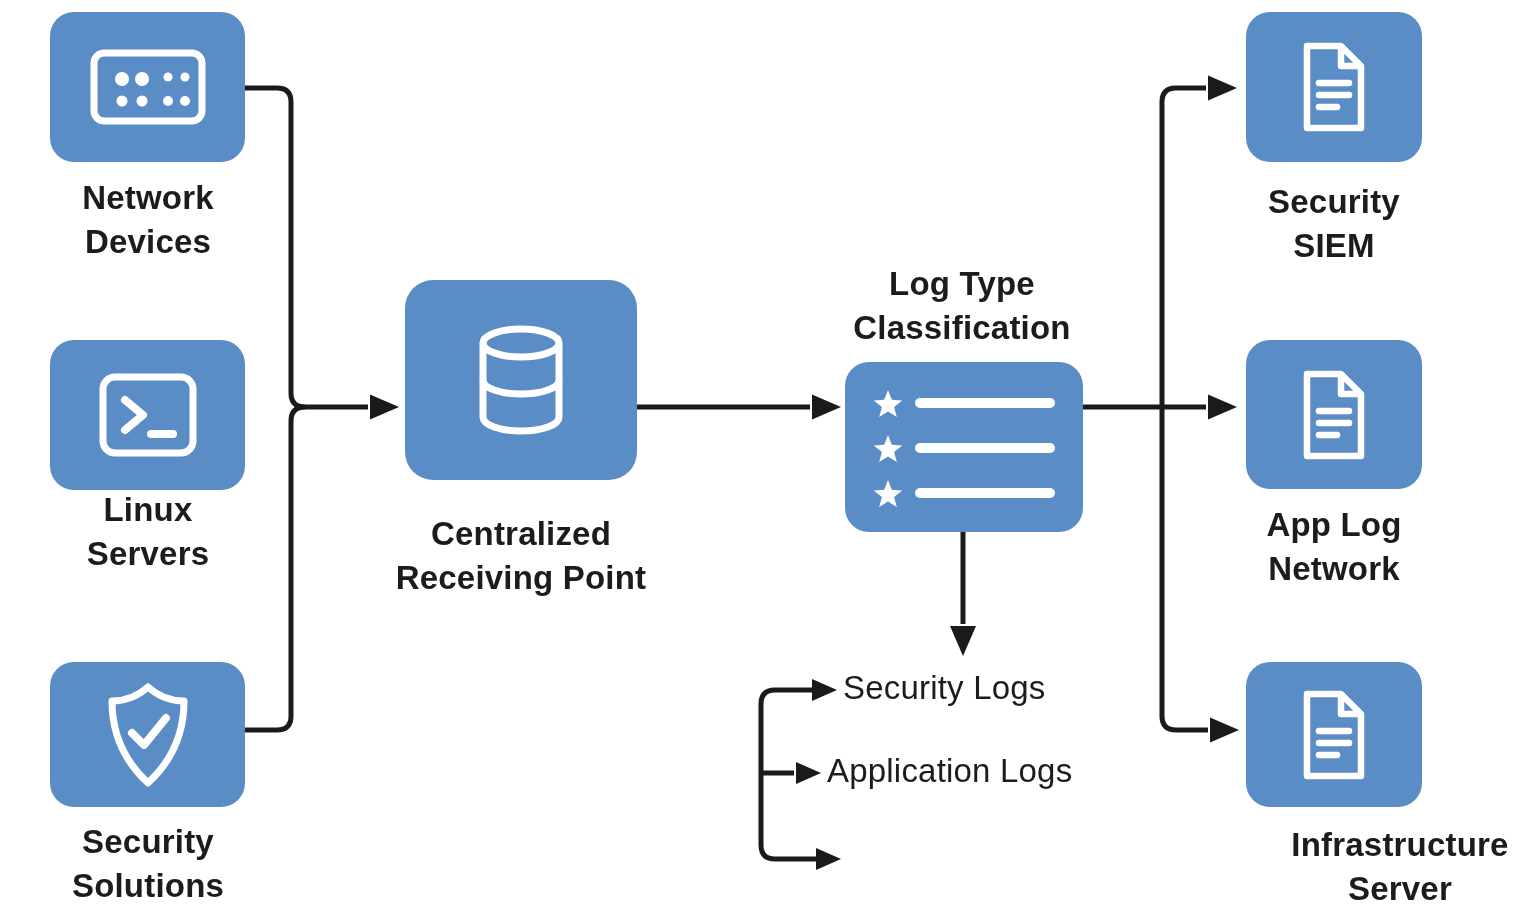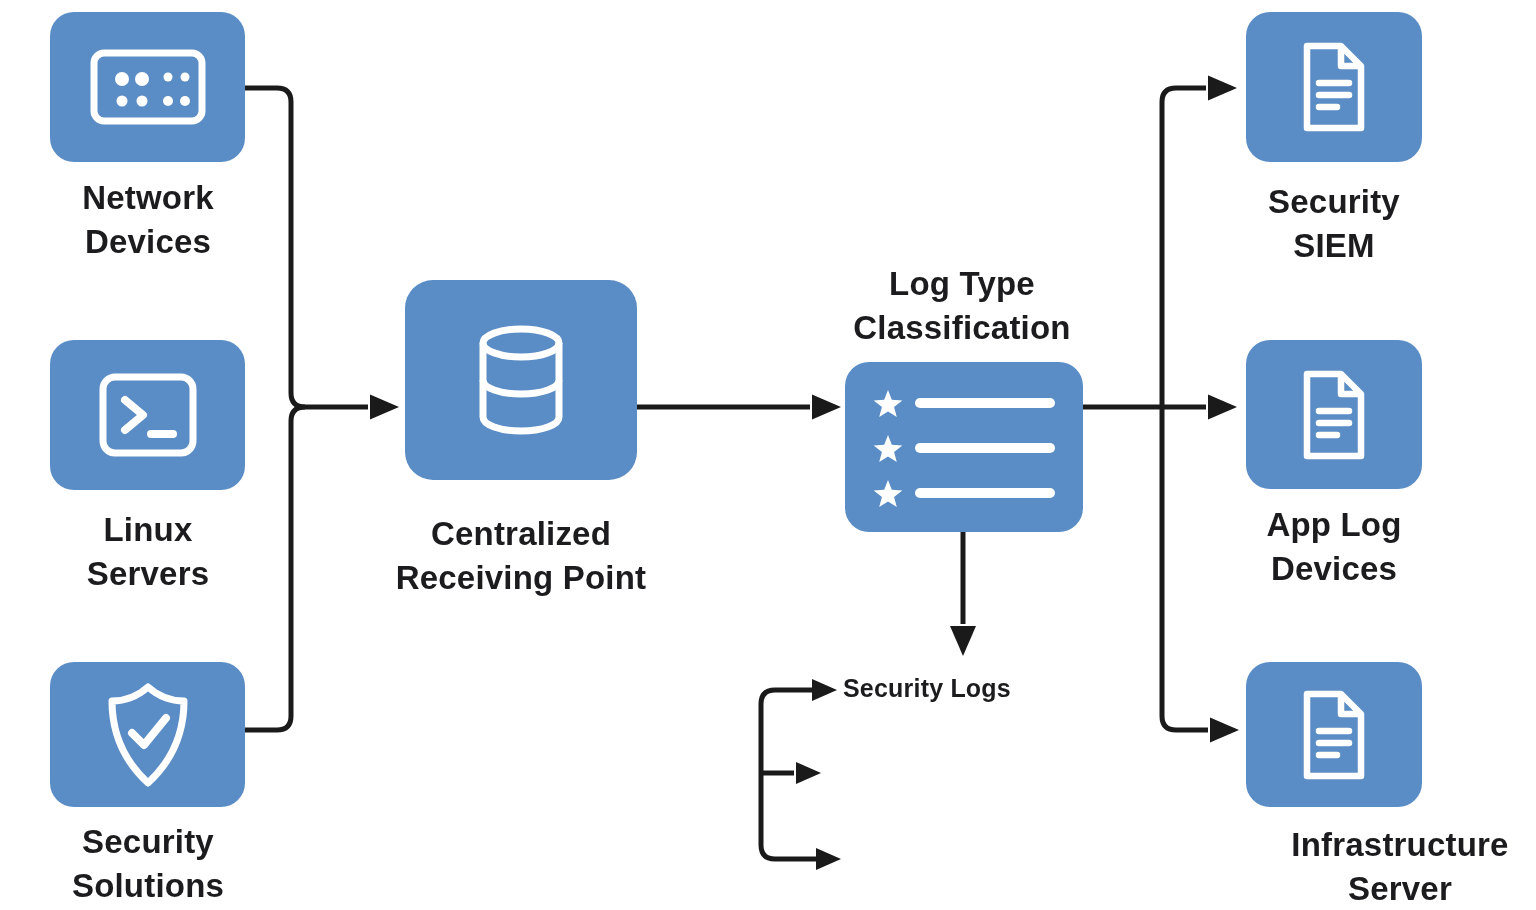--- a/index.html
+++ b/index.html
@@ -33,21 +33,21 @@
   .label{
     position:absolute;z-index:2;
     color:var(--text);
     font-size:33px;font-weight:600;line-height:44px;
     text-align:center;white-space:pre-line;
     letter-spacing:0.2px;
   }
   .list-label{
     position:absolute;z-index:2;
     color:var(--text);
-    font-size:25px;font-weight:700;line-height:40px;
+    font-size:33px;font-weight:400;line-height:40px;
     text-align:right;white-space:nowrap;
     letter-spacing:0.2px;
   }
 </style>
 </head>
 <body>
 
 <div id="canvas">
 
   <svg id="connectors" width="1536" height="910" viewBox="0 0 1536 910">
@@ -90,21 +90,21 @@
   <div class="label" style="left:18px;top:176px;width:260px">Network
 Devices</div>
 
   <div class="node" style="left:50px;top:340px;width:195px;height:150px">
     <svg width="100" height="86" viewBox="0 0 100 86">
       <rect class="istroke" x="5" y="5" width="90" height="76" rx="12" stroke-width="7"></rect>
       <polyline class="istroke" points="27,28 45,43 27,58" stroke-width="8" stroke-linecap="round" stroke-linejoin="round"></polyline>
       <line class="istroke" x1="53" y1="62" x2="75" y2="62" stroke-width="8" stroke-linecap="round"></line>
     </svg>
   </div>
-  <div class="label" style="left:18px;top:508px;width:260px">Linux
+  <div class="label" style="left:18px;top:488px;width:260px">Linux
 Servers</div>
 
   <div class="node" style="left:50px;top:662px;width:195px;height:145px">
     <svg width="90" height="106" viewBox="0 0 90 106">
       <path class="istroke" stroke-width="7" stroke-linejoin="round" d="M45,5 C55,14 68,19 81,19 C81,47 72,76 45,101 C18,76 9,47 9,19 C22,19 35,14 45,5 Z"></path>
       <polyline class="istroke" points="29,51 41,63 63,36" stroke-width="8" stroke-linecap="round" stroke-linejoin="round"></polyline>
     </svg>
   </div>
   <div class="label" style="left:18px;top:820px;width:260px">Security
 Solutions</div>
@@ -149,29 +149,30 @@
   <div class="node" style="left:1246px;top:340px;width:176px;height:149px">
     <svg width="78" height="92" viewBox="0 0 78 92">
       <path class="istroke" stroke-width="6.5" stroke-linejoin="round" d="M12,5 H46 L66,25 V87 H12 Z"></path>
       <path class="istroke" stroke-width="6.5" stroke-linejoin="round" d="M46,5 V25 H66"></path>
       <line class="istroke" x1="24" y1="42" x2="54" y2="42" stroke-width="6.5" stroke-linecap="round"></line>
       <line class="istroke" x1="24" y1="54" x2="54" y2="54" stroke-width="6.5" stroke-linecap="round"></line>
       <line class="istroke" x1="24" y1="66" x2="42" y2="66" stroke-width="6.5" stroke-linecap="round"></line>
     </svg>
   </div>
   <div class="label" style="left:1214px;top:503px;width:240px">App Log
-Devices</div>
+Network</div>
 
   <div class="node" style="left:1246px;top:662px;width:176px;height:145px">
     <svg width="78" height="92" viewBox="0 0 78 92">
       <path class="istroke" stroke-width="6.5" stroke-linejoin="round" d="M12,5 H46 L66,25 V87 H12 Z"></path>
       <path class="istroke" stroke-width="6.5" stroke-linejoin="round" d="M46,5 V25 H66"></path>
       <line class="istroke" x1="24" y1="42" x2="54" y2="42" stroke-width="6.5" stroke-linecap="round"></line>
       <line class="istroke" x1="24" y1="54" x2="54" y2="54" stroke-width="6.5" stroke-linecap="round"></line>
       <line class="istroke" x1="24" y1="66" x2="42" y2="66" stroke-width="6.5" stroke-linecap="round"></line>
     </svg>
   </div>
   <div class="label" style="left:1260px;top:823px;width:280px">Infrastructure
 Server</div>
 
   <div class="list-label" style="left:843px;top:668px">Security Logs</div>
+  <div class="list-label" style="left:827px;top:751px">Application Logs</div>
 
 </div>
 
 </body></html>

